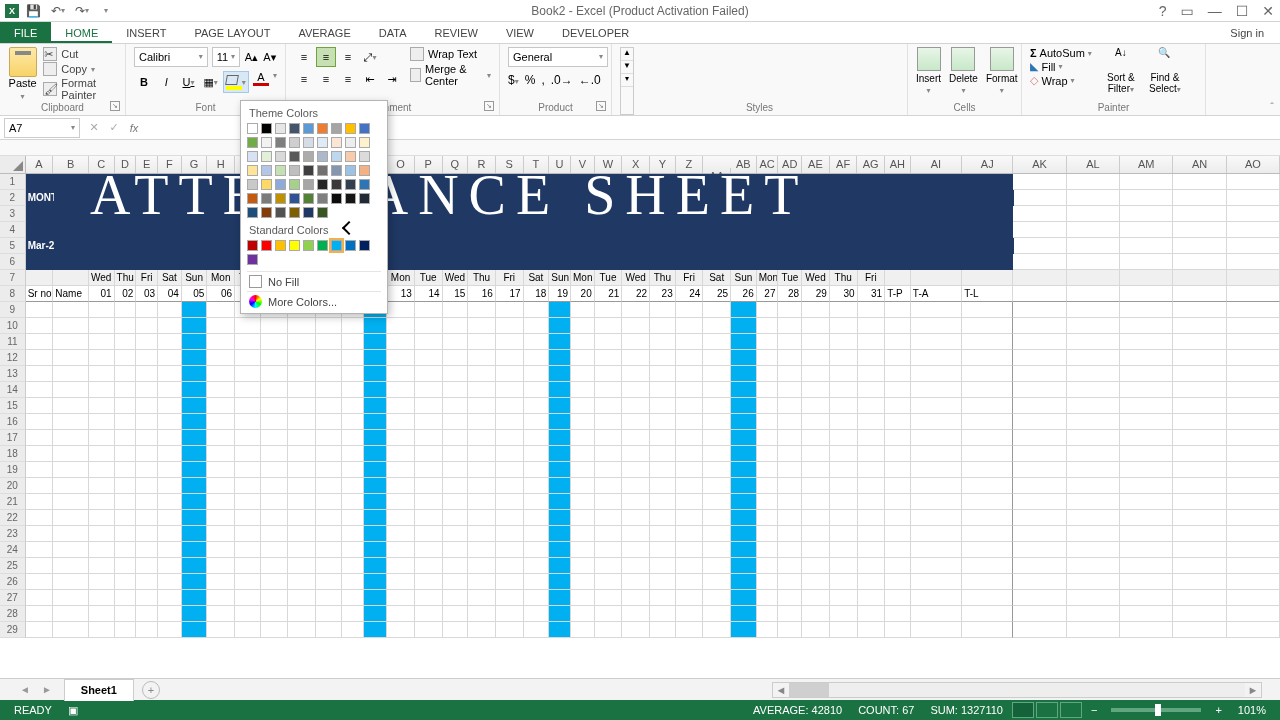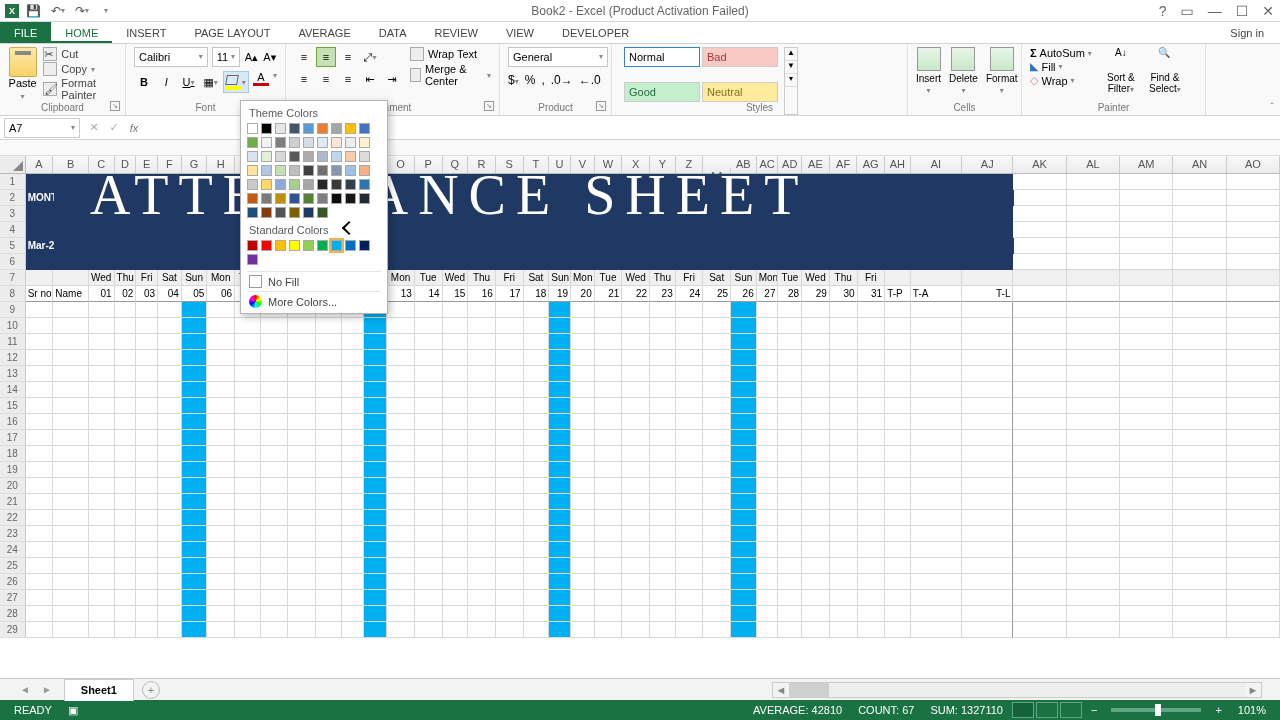--- a/index.html
+++ b/index.html
@@ -293,26 +293,20 @@
       <span class="nbtn">%</span>
       <span class="nbtn">,</span>
       <span class="nbtn">.0→</span>
       <span class="nbtn">←.0</span>
     </div>
     <div class="group-label">Product</div>
     <div class="group-launcher">↘</div>
   </div>
 
   <div class="group" style="width:296px;display:flex;flex-direction:row;">
-    <div class="style-gallery">
-      <div class="sgal normal">Normal</div>
-      <div class="sgal bad">Bad</div>
-      <div class="sgal good">Good</div>
-      <div class="sgal neutral">Neutral</div>
-    </div>
     <div class="gal-scroll">
       <div>▲</div>
       <div>▼</div>
       <div>▾</div>
     </div>
     <div class="group-label">Styles</div>
   </div>
 
   <div class="group" style="width:114px;">
     <div class="cells-btns">
@@ -748,21 +742,21 @@
         <div class="cell" style="width: 28px; border-bottom: 1px solid rgb(153, 153, 153);">24</div>
         <div class="cell" style="width: 28px; border-bottom: 1px solid rgb(153, 153, 153);">25</div>
         <div class="cell" style="width: 26px; border-bottom: 1px solid rgb(153, 153, 153);">26</div>
         <div class="cell" style="width: 22px; border-bottom: 1px solid rgb(153, 153, 153);">27</div>
         <div class="cell" style="width: 24px; border-bottom: 1px solid rgb(153, 153, 153);">28</div>
         <div class="cell" style="width: 28px; border-bottom: 1px solid rgb(153, 153, 153);">29</div>
         <div class="cell" style="width: 28px; border-bottom: 1px solid rgb(153, 153, 153);">30</div>
         <div class="cell" style="width: 28px; border-bottom: 1px solid rgb(153, 153, 153);">31</div>
         <div class="cell" style="width: 26px; text-align: left; border-bottom: 1px solid rgb(153, 153, 153);">T-P</div>
         <div class="cell" style="width: 52px; text-align: left; border-bottom: 1px solid rgb(153, 153, 153);">T-A</div>
-        <div class="cell" style="width: 52px; text-align: right; border-bottom: 1px solid rgb(153, 153, 153);">T-L</div>
+        <div class="cell" style="width: 52px; text-align: left; border-bottom: 1px solid rgb(153, 153, 153);">T-L</div>
         <div class="cell" style="width: 54px; border-bottom: 1px solid rgb(153, 153, 153);"></div>
         <div class="cell" style="width: 54px; border-bottom: 1px solid rgb(153, 153, 153);"></div>
         <div class="cell" style="width: 54px; border-bottom: 1px solid rgb(153, 153, 153);"></div>
         <div class="cell" style="width: 54px; border-bottom: 1px solid rgb(153, 153, 153);"></div>
         <div class="cell" style="width: 54px; border-bottom: 1px solid rgb(153, 153, 153);"></div>
       </div>
       <div class="row ">
         <div class="rh">9</div>
         <div class="cell" style="width: 28px;"></div>
         <div class="cell" style="width: 36px;"></div>

